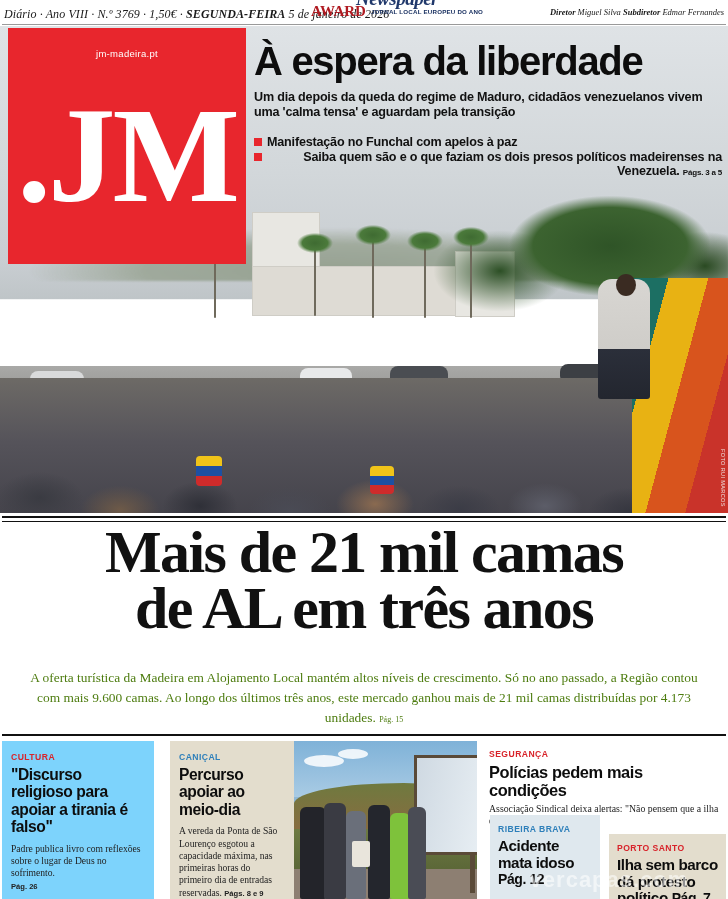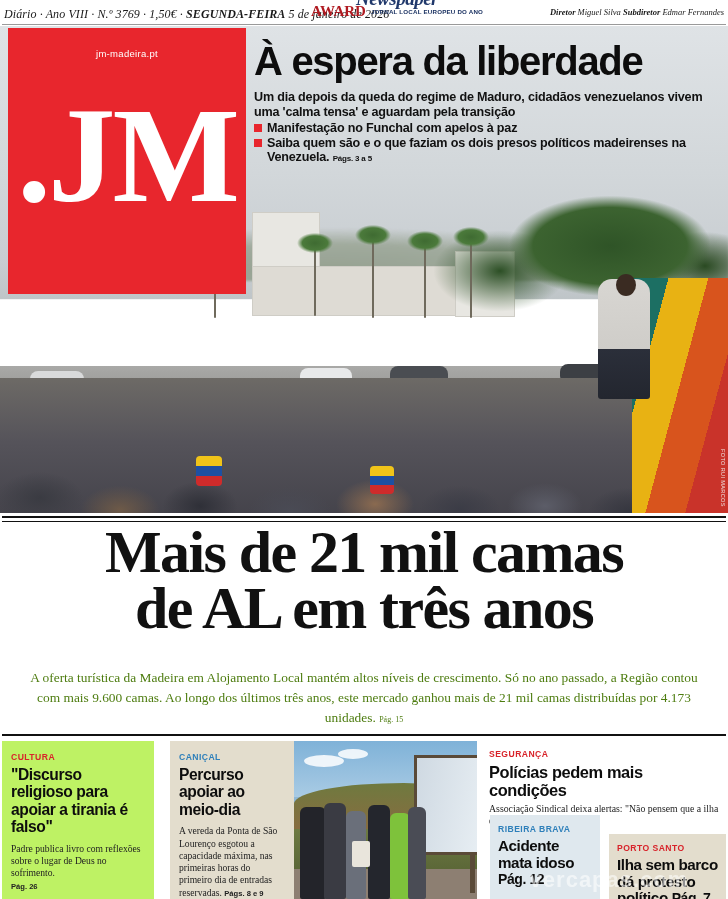--- a/index.html
+++ b/index.html
@@ -63,53 +63,53 @@
                 #d8541d 46%,#d8541d 70%,#c9332a 70%,#c9332a 100%);}
   .ph-speaker{position:absolute;right:78px;top:253px;width:52px;height:120px;
      background:linear-gradient(#d8d6d2 0%,#cfcdc9 58%,#2b2f3a 58%,#23262f 100%);
      border-radius:14px 14px 3px 3px;}
   .ph-head{position:absolute;right:92px;top:248px;width:20px;height:22px;border-radius:50%;
      background:#3a2b22;}
   .credit{position:absolute;right:2px;bottom:6px;writing-mode:vertical-rl;
      font-size:5.5px;color:#f2f2f2;letter-spacing:.4px;opacity:.9;}
 
   
-  .logobox{position:absolute;left:8px;top:2px;width:238px;height:266px;background:#e8262d;}
+  .logobox{position:absolute;left:8px;top:2px;width:238px;height:236px;background:#e8262d;}
   .logo-url{position:absolute;left:0;right:0;top:20px;text-align:center;color:#fff;
      font-size:9.5px;letter-spacing:.3px;}
   .logo-mark{position:absolute;left:0;right:0;top:60px;text-align:center;color:#fff;
      font-family:"Liberation Serif",serif;font-weight:bold;font-size:135px;line-height:135px;
      letter-spacing:-3px;}
 
   
   .hero-txt{position:absolute;left:254px;top:14px;width:468px;}
   .hero-h1{font-size:40px;font-weight:bold;letter-spacing:-1.3px;line-height:42px;color:#0d0d0d;margin:0;}
   .hero-lead{font-size:12.6px;font-weight:bold;line-height:14.6px;color:#111;margin:8px 0 0 0;
      letter-spacing:-.2px;}
-  .bullets{margin:2px 0 0 0;}
+  .bullets{margin:16px 0 0 0;text-align:right;}
   .bl{display:flex;align-items:flex-start;gap:5px;font-size:12.6px;font-weight:bold;
      line-height:14.6px;color:#111;letter-spacing:-.2px;}
   .sq{flex:none;width:8px;height:8px;background:#e8262d;margin-top:3px;}
   .pgs{font-size:8px;font-weight:bold;}
 
   
   .rule-thick{position:absolute;left:2px;right:2px;top:516px;border-top:2px solid #111;}
   .rule-thin{position:absolute;left:2px;right:2px;top:521px;border-top:1px solid #111;}
   .mainhead{position:absolute;left:0;top:524px;width:728px;text-align:center;
      font-family:"Liberation Serif",serif;font-weight:bold;color:#111;
      font-size:60px;line-height:56px;letter-spacing:-1.6px;}
   .standfirst{position:absolute;left:18px;top:668px;width:692px;text-align:center;
      font-family:"Liberation Serif",serif;font-size:13.4px;line-height:20px;color:#4d7c0f;}
   .standfirst .pg{font-size:8px;}
   .rule-bot{position:absolute;left:2px;right:2px;top:734px;border-top:2px solid #111;}
 
   
   .strip{position:absolute;left:0;top:741px;width:728px;height:158px;}
   .col{position:absolute;top:0;height:158px;box-sizing:border-box;overflow:hidden;}
-  .c-cultura{left:2px;width:152px;background:#bef264;padding:11px 9px 0 9px;}
+  .c-cultura{left:2px;width:152px;background:#7dd3fc;padding:11px 9px 0 9px;}
   .c-canical{left:170px;width:124px;background:#e3ddcd;padding:11px 9px 0 9px;}
   .c-photo{left:294px;width:183px;background:#8fb8d6;}
   .c-right{left:483px;width:243px;background:#fff;padding:8px 0 0 0;}
 
   .kicker{font-size:8.6px;font-weight:bold;letter-spacing:.45px;margin-bottom:4px;}
   .k-red{color:#d8232a;}
   .k-blue{color:#2d7fba;}
   .hl{font-size:15.6px;font-weight:bold;line-height:17.4px;color:#0d0d0d;letter-spacing:-.4px;margin:0;}
   .body-s{font-family:"Liberation Serif",serif;font-size:9.6px;line-height:12.3px;
      color:#222;margin-top:7px;}

